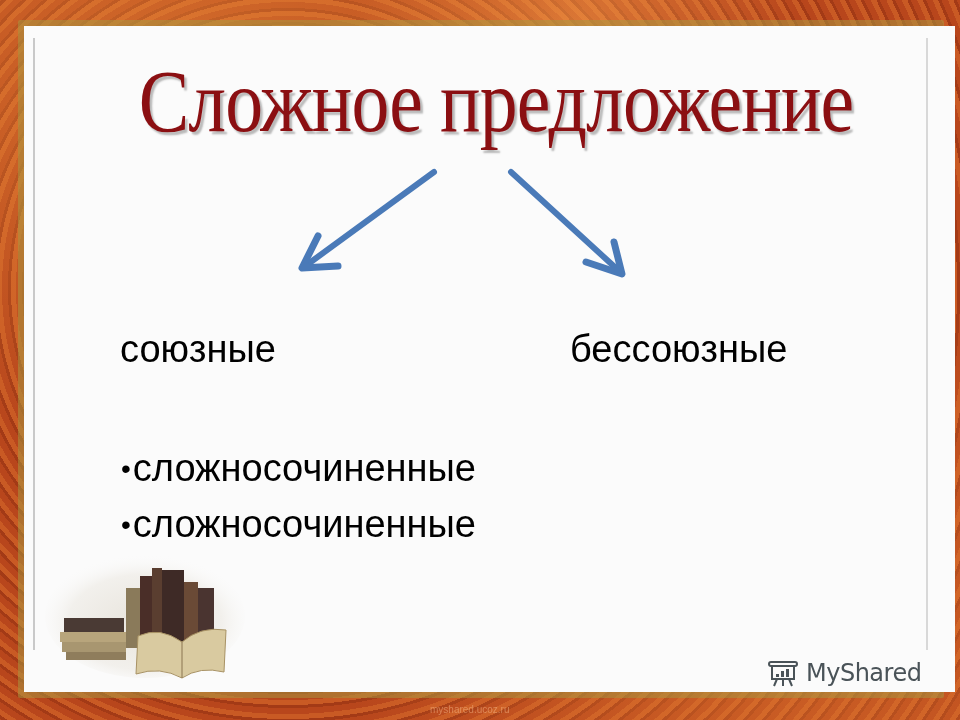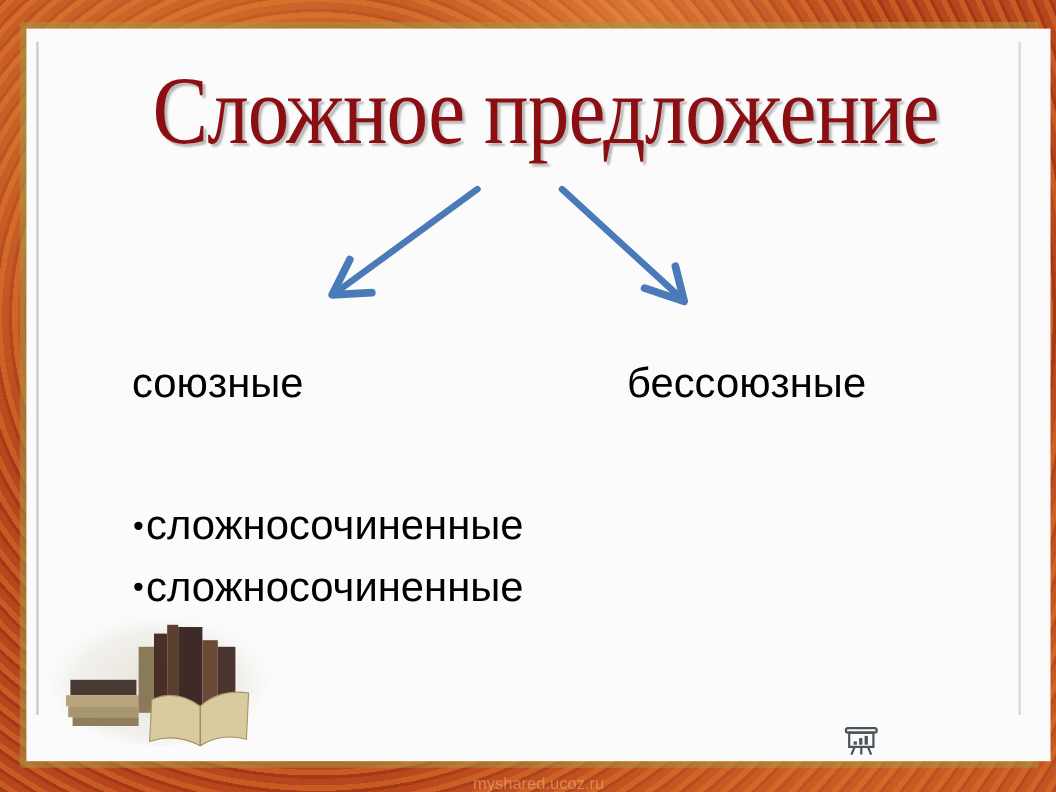--- a/index.html
+++ b/index.html
@@ -37,31 +37,31 @@
   .arrows { position:absolute; left:0; top:0; width:914px; height:666px; pointer-events:none; }
 
   .cat {
     position:absolute; font-family:"Liberation Sans", "DejaVu Sans", sans-serif;
     font-size:38px; color:#000; white-space:nowrap;
   }
   .cat-left { left:96px; top:302px; }
   .cat-right { left:546px; top:302px; }
 
   .bullets { position:absolute; left:97px; top:418px; font-family:"Liberation Sans","DejaVu Sans",sans-serif; font-size:38px; color:#000; }
-  .bullets div { height:56px; line-height:68px; white-space:nowrap;text-align:center; }
+  .bullets div { height:56px; line-height:48px; white-space:nowrap;text-align:center; }
   .bullet-dot { font-size:28px; vertical-align:3px; margin-right:2px; }
 
   .books { position:absolute; left:16px; top:520px; width:210px; height:140px; }
 
   .logo { position:absolute; left:742px; top:632px; height:30px; display:flex; align-items:center; }
   .logo-text { font-family:"DejaVu Sans","Liberation Sans",sans-serif; font-size:24px; color:#4a5358; margin-left:6px; letter-spacing:-0.5px; }
 
   .watermark {
     position:absolute; left:430px; top:704px;
-    font-family:"Liberation Sans", sans-serif; font-size:15px; color:rgba(255,200,150,0.45);
+    font-family:"Liberation Sans", sans-serif; font-size:10px; color:rgba(255,200,150,0.45);
   }
 </style>
 </head>
 <body>
 
 <div class="frame-glow"></div>
 
 <div class="panel">
   <div class="vline-left"></div>
   <div class="vline-right"></div>
@@ -118,16 +118,17 @@
     <svg width="34" height="30" viewBox="0 0 34 30">
       <rect x="3" y="4" width="28" height="4" rx="2" fill="none" stroke="#4a5358" stroke-width="2"></rect>
       <rect x="6" y="8" width="22" height="13" fill="none" stroke="#4a5358" stroke-width="2"></rect>
       <rect x="10" y="16" width="3" height="3" fill="#4a5358"></rect>
       <rect x="15" y="13" width="3" height="6" fill="#4a5358"></rect>
       <rect x="20" y="11" width="3" height="8" fill="#4a5358"></rect>
       <line x1="11" y1="21" x2="8" y2="28" stroke="#4a5358" stroke-width="2"></line>
       <line x1="17" y1="21" x2="17" y2="28" stroke="#4a5358" stroke-width="2"></line>
       <line x1="23" y1="21" x2="26" y2="28" stroke="#4a5358" stroke-width="2"></line>
     </svg>
+    <span class="logo-text">MyShared</span>
   </div>
 </div>
 
 <div class="watermark">myshared.ucoz.ru</div>
 
 </body></html>

